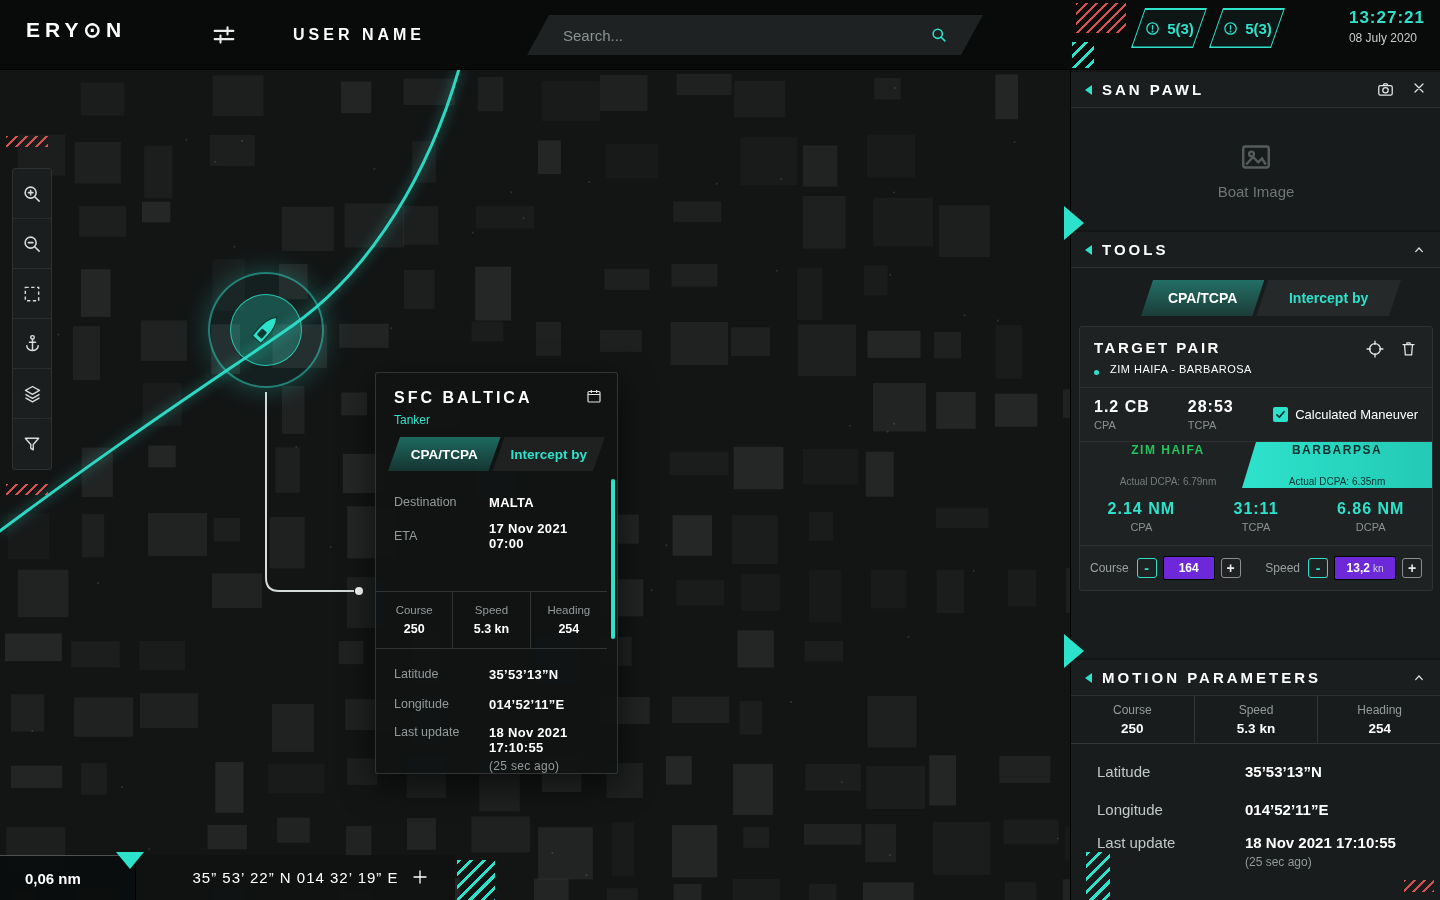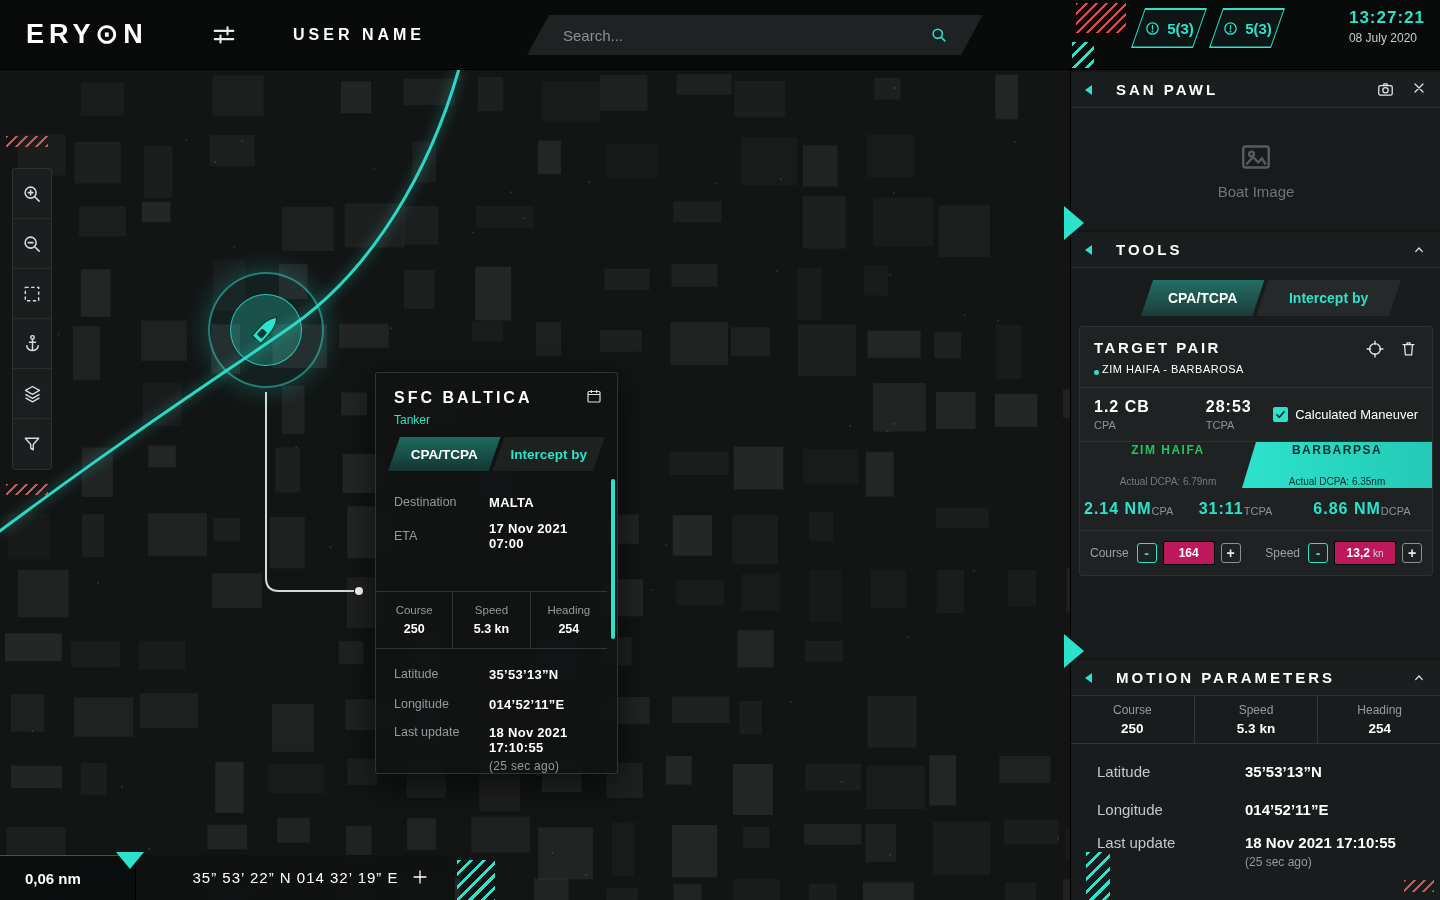--- a/index.html
+++ b/index.html
@@ -6,21 +6,21 @@
   html,body{width:1440px;height:900px;overflow:hidden;background:#0e1010;
     font-family:"Liberation Sans",sans-serif;color:#fff;position:relative}
   .abs{position:absolute}
   :root{
     --accent:#2de2cb; --danger:#e05555;
     --panel:#191c1c; --panel2:#1f2222; --line:#2e3131; --dim:#8f9595;
   }
   svg{display:block}
   
   #header{position:absolute;left:0;top:0;width:1440px;height:70px;background:#090b0b;z-index:30;border-bottom:1px solid #000}
-  .logo{position:absolute;left:26px;top:18px;font-size:27px;font-weight:bold;letter-spacing:5px}
+  .logo{position:absolute;left:26px;top:18px;font-size:21px;font-weight:bold;letter-spacing:5px}
   .menu-btn{position:absolute;left:210px;top:21px;width:30px;height:28px;color:#e8ecec;cursor:pointer}
   .username{position:absolute;left:293px;top:26px;font-size:16px;font-weight:bold;letter-spacing:4px}
   .search{position:absolute;left:527px;top:15px;width:456px;height:40px;background:#1e2222;
     clip-path:polygon(22px 0,100% 0,calc(100% - 22px) 100%,0 100%)}
   .search input{position:absolute;left:36px;top:0;width:360px;height:40px;background:transparent;border:0;outline:0;
     color:#dfe3e3;font-size:15px;font-family:"Liberation Sans",sans-serif}
   .search input::placeholder{color:#8b9191}
   .search .s-icon{position:absolute;right:34px;top:10px;color:var(--accent);cursor:pointer}
   .badge{position:absolute;top:8px;width:76px;height:40px;background:var(--accent);
     clip-path:polygon(14px 0,100% 0,calc(100% - 14px) 100%,0 100%);cursor:pointer}
@@ -81,63 +81,63 @@
   .mcell .ml{color:#949a9a;font-size:11.5px}
   .mcell .mv{font-size:12.5px;font-weight:bold;margin-top:6px}
   #popup .rows{position:absolute;left:18px;right:26px;top:286px}
   #popup .rows .fieldrow{height:30px}
   #popup .lastrow{height:48px !important;align-items:flex-start;padding-top:6px}
   .subnote{color:#949a9a;font-size:12px;margin-top:4px;font-weight:normal}
   #popup .thumb{position:absolute;right:2px;top:106px;width:4px;height:160px;background:var(--accent);border-radius:2px;cursor:pointer}
   
   #panel{position:absolute;left:1070px;top:70px;width:370px;height:830px;background:#141616;z-index:20;border-left:1px solid #000}
   .sec-hdr{position:absolute;left:0;width:370px;height:36px;background:#1b1e1e;border-bottom:1px solid var(--line);
-    display:flex;align-items:center;padding:0 14px;gap:24px}
+    display:flex;align-items:center;padding:0 14px;gap:10px}
   .sec-hdr .t{font-size:15px;font-weight:bold;letter-spacing:3px}
   .tri-left{width:0;height:0;border:5px solid transparent;border-right:7px solid var(--accent);border-left:0}
   .hdr-ic{margin-left:auto;color:#e3e7e7;cursor:pointer;display:flex;gap:16px}
   .boatimg{position:absolute;left:0;top:38px;width:370px;height:122px;background:#181b1b;
     display:flex;flex-direction:column;align-items:center;justify-content:center;color:#565c5c}
   .boatimg .lbl{color:#6f7575;font-size:15px;margin-top:8px}
   .tools-body{position:absolute;left:0;top:198px;width:370px;height:390px;background:var(--panel)}
   .tools-body .tabrow{position:absolute;left:70px;top:12px;width:260px;height:36px}
   .tools-body .tab{font-size:14px}
   .tools-body .tab.active{flex:.92}
   .tools-body .tab.inactive{flex:1.08;margin-left:-8px}
   .tcard{position:absolute;left:8px;right:8px;top:58px;background:var(--panel2);border:1px solid var(--line);border-radius:3px}
   .tc-r1{display:flex;padding:12px 14px;border-bottom:1px solid var(--line)}
   .tc-r1 .tt{font-size:15px;font-weight:bold;letter-spacing:2.5px}
-  .pairline{display:flex;align-items:flex-end;gap:3px;margin-top:7px;font-size:11px;letter-spacing:.5px}
+  .pairline{display:flex;align-items:flex-end;gap:11px;margin-top:7px;font-size:11px;letter-spacing:.5px}
   .bullet{width:5px;height:5px;border-radius:50%;background:var(--accent)}
   .tc-icons{margin-left:auto;display:flex;gap:14px;color:#e3e7e7;align-items:flex-start}
   .tc-icons span{cursor:pointer}
   .tc-r2{display:flex;align-items:center;padding:10px 14px;border-bottom:1px solid var(--line)}
   .stat .sv{font-size:16px;font-weight:bold;letter-spacing:1px}
   .stat .sl{font-size:11px;color:#8b9191;margin-top:3px;}
-  .tc-r2 .stat+.stat{margin-left:56px}
+  .tc-r2 .stat+.stat{margin-left:38px}
   .chk{margin-left:auto;display:flex;align-items:center;gap:7px;cursor:pointer}
   .chk .box{width:15px;height:15px;background:var(--accent);border-radius:2px;display:flex;align-items:center;justify-content:center}
   .chk .cl{font-size:13px}
   .vtabs{display:flex;height:46px}
   .vtab{flex:1;display:flex;flex-direction:column;align-items:center;justify-content:center;cursor:pointer}
   .vtab .vn{font-size:12px;font-weight:bold;letter-spacing:1.5px;color:#22c55e}
   .vtab .vd{font-size:10px;color:#767c7c;margin-top:19px}
   .vtab.on{flex:1.08;margin-left:-14px;background:linear-gradient(90deg,#2de2cb,#23cab5);
     clip-path:polygon(14px 0,100% 0,100% 100%,0 100%)}
   .vtab.on .vn,.vtab.on .vd{color:#0b2f2a}
   .tc-r4{display:flex;padding:12px 4px;border-bottom:1px solid var(--line)}
-  .tc-r4 .stat{flex:1;display:flex;flex-direction:row;align-items:center}
+  .tc-r4 .stat{flex:1;display:flex;flex-direction:column;align-items:center}
   .tc-r4 .sv{color:var(--accent)}
   .tc-r5{display:flex;align-items:center;height:44px;padding:0 10px;gap:6px}
   .steplbl{font-size:12px;color:#9aa0a0;margin-right:2px}
   .stepbtn{width:20px;height:20px;border-radius:3px;display:flex;align-items:center;justify-content:center;
     font-size:14px;font-weight:bold;cursor:pointer;line-height:1}
   .stepbtn.minus{border:1px solid var(--accent);color:var(--accent)}
   .stepbtn.plus{border:1px solid #8a8f8f;color:#e7eaea}
-  .valbox{height:24px;background:#be185d;border:1px solid #000;border-radius:2px;display:flex;align-items:center;
+  .valbox{height:24px;background:#6d28d9;border:1px solid #000;border-radius:2px;display:flex;align-items:center;
     justify-content:center;font-size:12px;font-weight:bold;gap:3px}
   .valbox .unit{font-size:10px;color:#cfd3d3;font-weight:normal}
   .motion-body{position:absolute;left:0;top:626px;width:370px;height:204px;background:var(--panel)}
   .motion-body .mtable{display:flex;height:48px;border-bottom:1px solid #323636}
   .motion-body .mcell+.mcell{border-left:1px solid #323636}
   .motion-body .ml{font-size:12px}
   .motion-body .mv{font-size:13.5px;margin-top:4px}
   .mrows{padding:8px 0 0 26px}
   .mrow{display:flex;align-items:center;height:38px}
   .mrow .fl{flex:0 0 148px;color:#c3c8c8;font-size:15px}

